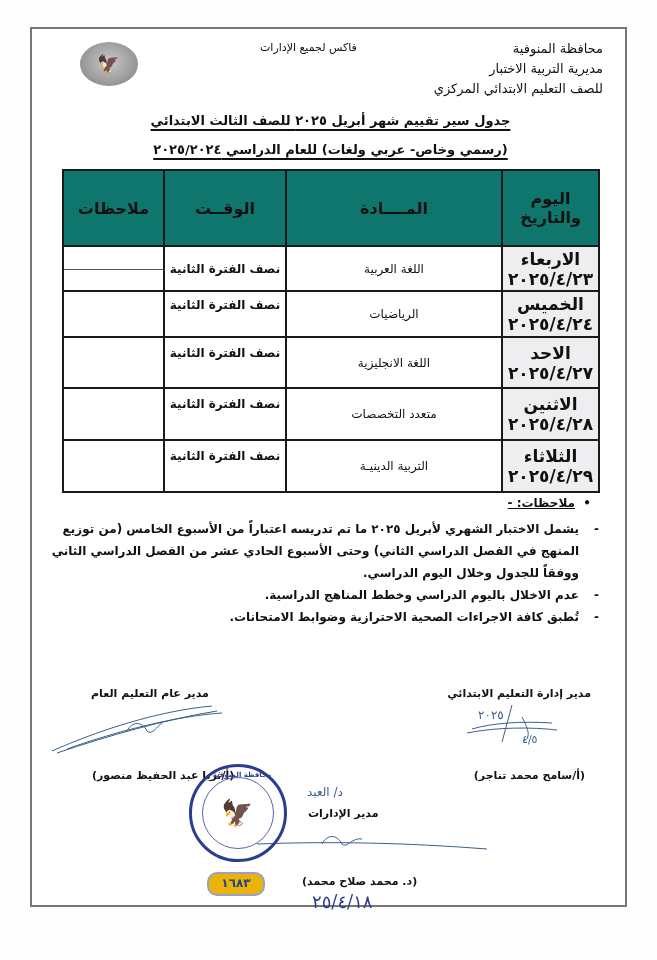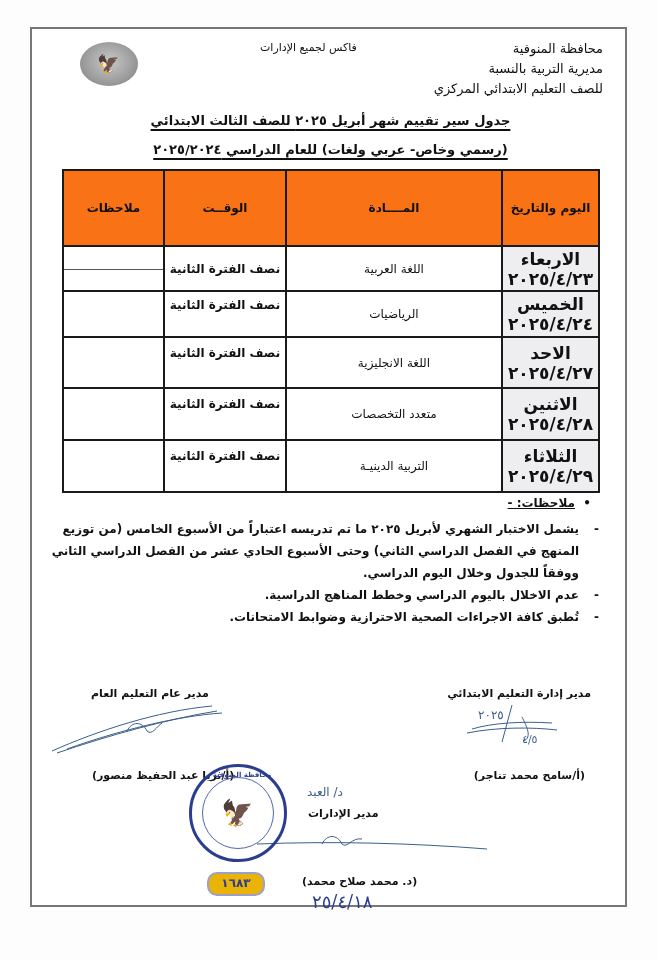--- a/index.html
+++ b/index.html
@@ -26,21 +26,21 @@
   }
   .logo .eagle { font-size: 18px; color: #333; line-height: 1; }
   table.schedule {
     position: absolute; left: 30px; top: 140px; width: 536px; border-collapse: collapse;
     direction: rtl; table-layout: fixed;
   }
   table.schedule td, table.schedule th {
     border: 2px solid #1a1a1a; text-align: center; vertical-align: middle; padding: 0;
     font-size: 12px;
   }
-  table.schedule th { height: 74px; font-weight: bold; background: #f97316; font-size: 12px; }
+  table.schedule th { height: 74px; font-weight: bold; background: #0f766e; font-size: 16px; }
   table.schedule td.day { background: #eeeef0; font-weight: bold; line-height: 20px; font-size: 17px; }
   table.schedule td.time { font-weight: bold; font-size: 12px; }
   .notes { position: absolute; right: 20px; top: 463px; width: 560px; direction: rtl; font-size: 12px; font-weight: bold; line-height: 22px; }
   .notes .heading { text-decoration: underline; }
   .notes ul { list-style: none; margin: 4px 0 0 0; padding: 0; }
   .notes li { position: relative; padding-right: 26px; }
   .notes li::before { content: "-"; position: absolute; right: 6px; top: 0; }
   .sig { direction: rtl; font-weight: bold; font-size: 11px; white-space: nowrap; }
   .scribble { stroke: #3b5f8a; fill: none; stroke-width: 1; }
   .stamp {
@@ -55,21 +55,21 @@
   }
   .handdate { color: #2b3d8f; font-size: 18px; font-family: "DejaVu Serif", serif; }
 </style>
 </head>
 <body>
 
 <div class="page-frame">
 
   <div class="abs rtl hdr-line" style="right:22px; top:10px; text-align:right;">
     <div>محافظة المنوفية</div>
-    <div>مديرية التربية بالنسبة</div>
+    <div>مديرية التربية الاختبار</div>
     <div>للصف التعليم الابتدائي المركزي</div>
   </div>
   <div class="abs rtl fax" style="left:228px; top:12px;">فاكس لجميع الإدارات</div>
   <div class="abs logo">
     <span class="eagle">🦅</span>
   </div>
 
   <div class="abs rtl title" style="left:0; width:597px; top:84px;">جدول سير تقييم شهر أبريل ٢٠٢٥ للصف الثالث الابتدائي</div>
   <div class="abs rtl title" style="left:0; width:597px; top:113px;">(رسمي وخاص- عربي ولغات) للعام الدراسي ٢٠٢٥/٢٠٢٤</div>
 

